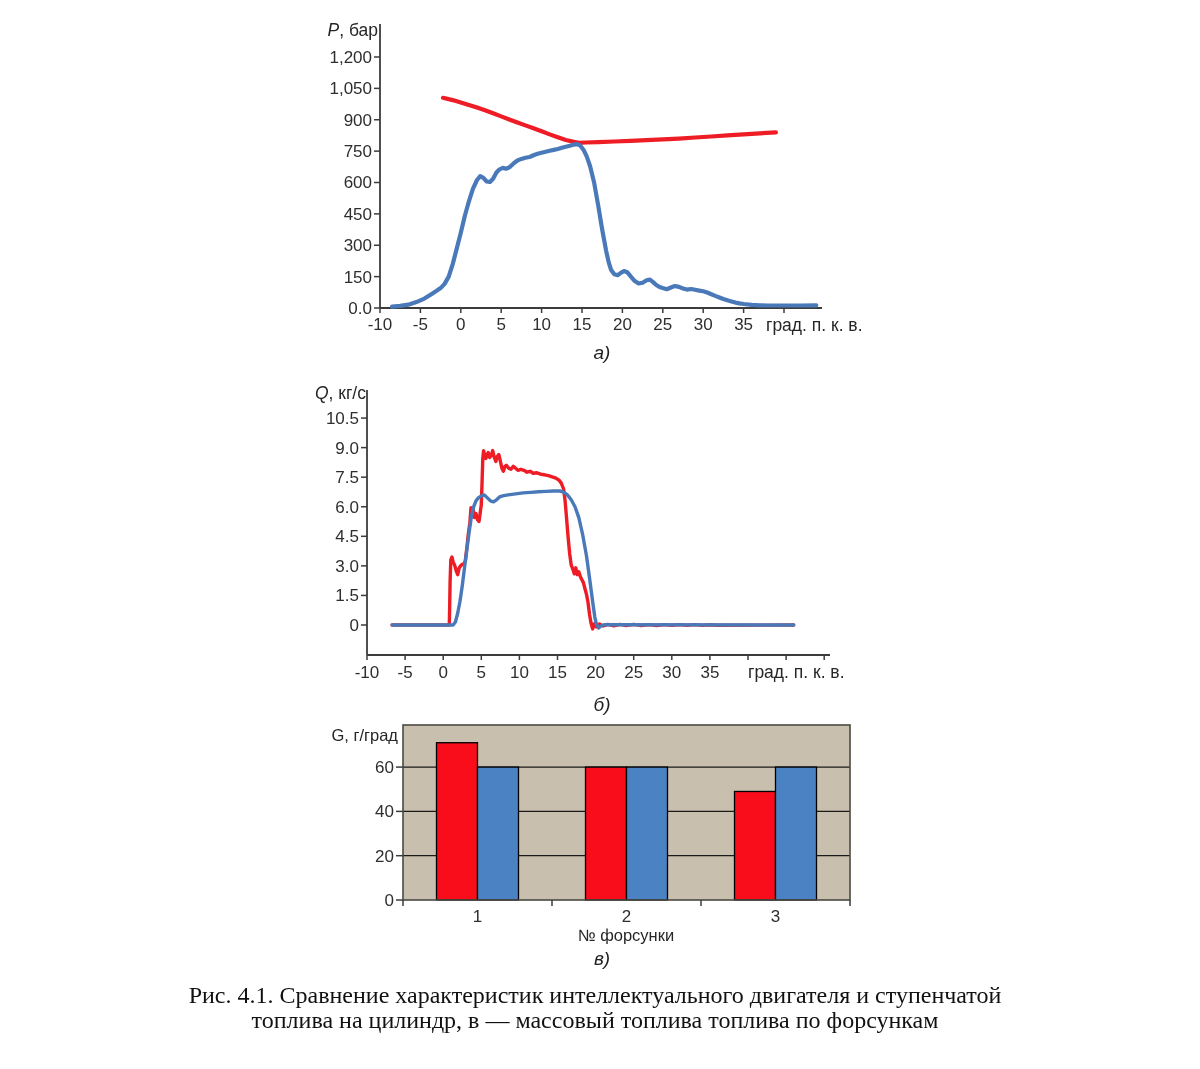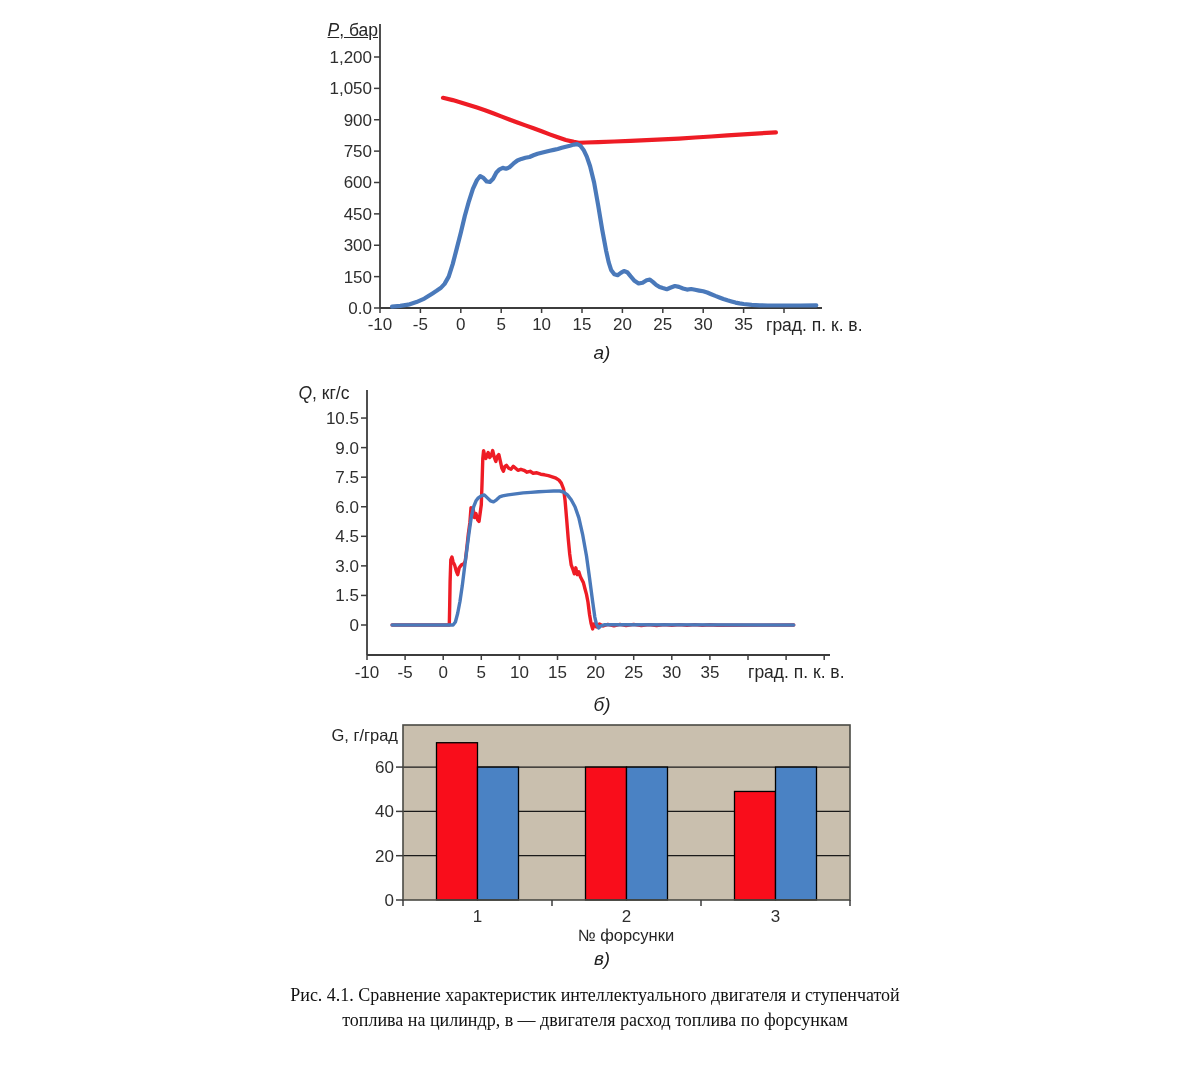--- a/index.html
+++ b/index.html
@@ -5,21 +5,21 @@
   html,body{margin:0;padding:0;background:#ffffff;}
   .stage{position:relative;width:1200px;height:1069px;background:#ffffff;overflow:hidden;
          font-family:"Liberation Sans",sans-serif;}
   svg.chart{position:absolute;left:0;top:0;width:1200px;height:1069px;}
   .axis-title{position:absolute;font-size:17.5px;color:#262626;white-space:nowrap;}
   .axis-title .sym-it{font-style:italic;}
   .right-al{text-align:right;}
   .center-al{text-align:center;}
   .subtitle{position:absolute;font-size:19px;font-style:italic;color:#1f1f1f;text-align:center;width:130px;}
   .caption{position:absolute;left:150px;top:983px;width:890px;text-align:center;
-           font-family:"Liberation Serif",serif;font-size:18px;line-height:25px;color:#111111;}
+           font-family:"Liberation Serif",serif;font-size:24px;line-height:25px;color:#111111;}
   .small-title{font-size:16.5px;}
 </style>
 </head>
 <body>
 
 <div class="stage">
 
   <svg class="chart" id="svg-chart-a" viewBox="0 0 1200 1069" xmlns="http://www.w3.org/2000/svg">
       <line x1="380" y1="24" x2="380" y2="308" stroke="#3c3c3c" stroke-width="1.8"></line>
       <line x1="380" y1="308" x2="822" y2="308" stroke="#3c3c3c" stroke-width="1.8"></line>
@@ -132,30 +132,30 @@
       <line x1="396" y1="811.3924050632911" x2="403" y2="811.3924050632911" stroke="#3c3c3c" stroke-width="1.5"></line>
       <text x="394" y="817.3924050632911" text-anchor="end" font-size="17" font-family="&quot;Liberation Sans&quot;,sans-serif" fill="#2e2e2e">40</text>
       <line x1="396" y1="767.0886075949368" x2="403" y2="767.0886075949368" stroke="#3c3c3c" stroke-width="1.5"></line>
       <text x="394" y="773.0886075949368" text-anchor="end" font-size="17" font-family="&quot;Liberation Sans&quot;,sans-serif" fill="#2e2e2e">60</text>
       <line x1="403" y1="900" x2="403" y2="906" stroke="#3c3c3c" stroke-width="1.5"></line>
       <line x1="552" y1="900" x2="552" y2="906" stroke="#3c3c3c" stroke-width="1.5"></line>
       <line x1="701" y1="900" x2="701" y2="906" stroke="#3c3c3c" stroke-width="1.5"></line>
       <line x1="850" y1="900" x2="850" y2="906" stroke="#3c3c3c" stroke-width="1.5"></line>
     </svg>
 
-  <div class="axis-title right-al" style="left:290px;top:20px;width:88px;text-decoration:underline;"><span class="sym-it">P</span><span>, бар</span></div>
+  <div class="axis-title right-al" style="left:290px;top:20px;width:88px;"><span class="sym-it">P</span><span>, бар</span></div>
   <div class="axis-title" style="left:766px;top:315px;">град. п. к. в.</div>
   <div class="subtitle" style="left:537px;top:342px;">а)</div>
 
-  <div class="axis-title right-al" style="left:282px;top:383px;width:84px;text-align:center;"><span class="sym-it">Q</span><span>, кг/с</span></div>
+  <div class="axis-title right-al" style="left:282px;top:383px;width:84px;"><span class="sym-it">Q</span><span>, кг/с</span></div>
   <div class="axis-title" style="left:748px;top:662px;">град. п. к. в.</div>
   <div class="subtitle" style="left:537px;top:694px;">б)</div>
 
   <div class="axis-title right-al small-title" style="left:312px;top:726px;width:86px;"><span>G</span><span>, г/град</span></div>
   <div class="axis-title center-al small-title" style="left:526px;top:926px;width:200px;">№ форсунки</div>
   <div class="subtitle" style="left:537px;top:948px;">в)</div>
 
   <div class="caption">
     <div>Рис. 4.1. Сравнение характеристик интеллектуального двигателя и ступенчатой</div>
-    <div>топлива на цилиндр, в — двигателя расход топлива по форсункам</div>
+    <div>топлива на цилиндр, в — массовый топлива топлива по форсункам</div>
   </div>
 
 </div>
 
 </body></html>

